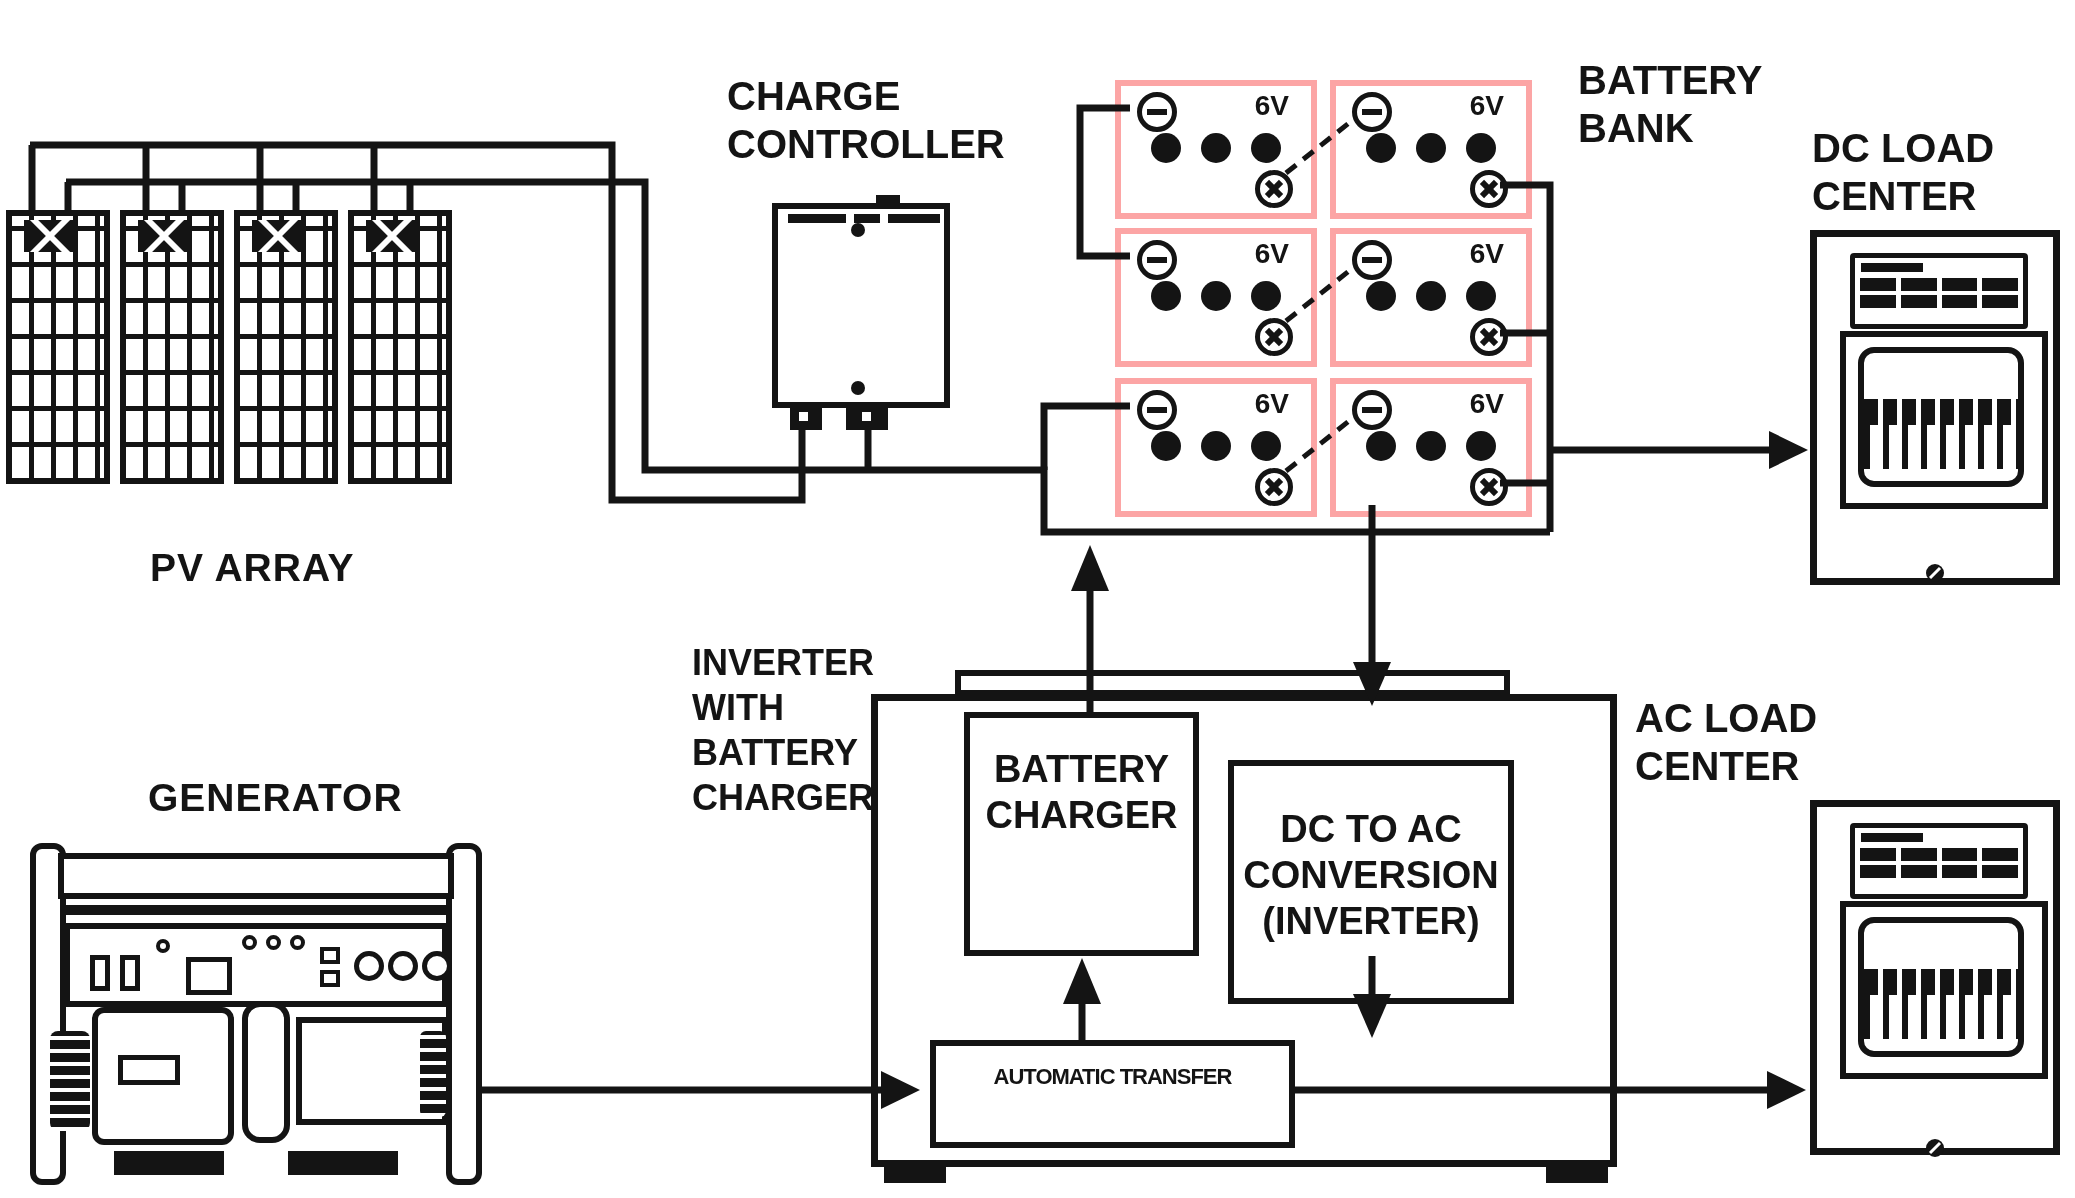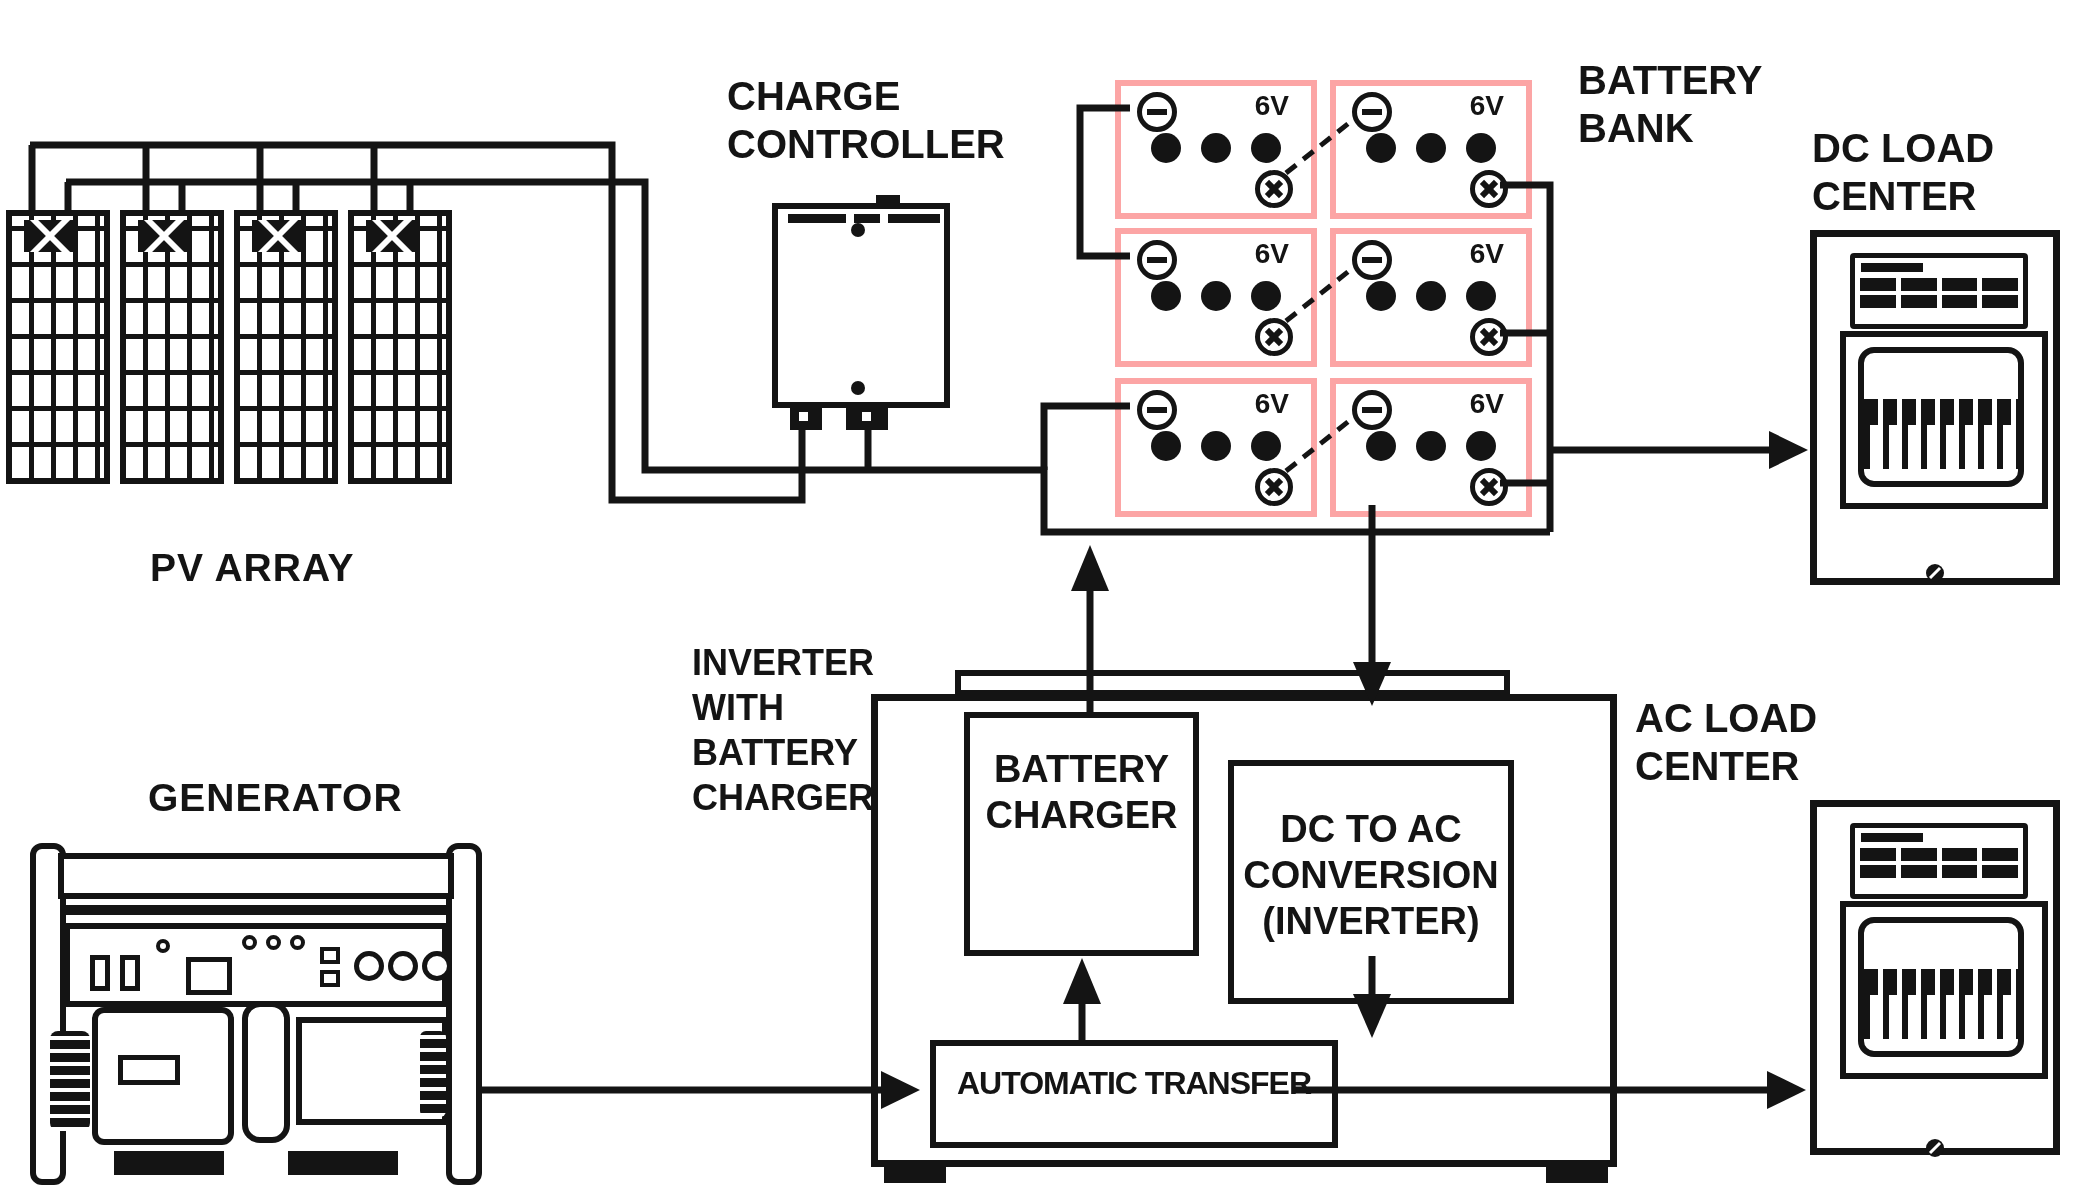--- a/index.html
+++ b/index.html
@@ -254,21 +254,21 @@
     <span class="line">BATTERY</span>
     <span class="line">CHARGER</span>
   </div>
 
   <div class="ibx" style="left:1228px;top:712px;width:286px;height:244px;font-size:38px;line-height:46px;padding-top:40px;margin-top:48px;">
     <span class="line">DC TO AC</span>
     <span class="line">CONVERSION</span>
     <span class="line">(INVERTER)</span>
   </div>
 
-  <div class="ibx" style="left:930px;top:1040px;width:408px;height:108px;font-size:32px;line-height:45px;letter-spacing:-1px;padding-top:15px;">
+  <div class="ibx" style="left:930px;top:1040px;width:365px;height:108px;font-size:22px;line-height:45px;letter-spacing:-1px;padding-top:8px;">
     <span class="line">AUTOMATIC TRANSFER</span>
   </div>
 
   <svg id="wires" width="2075" height="1198" viewBox="0 0 2075 1198">
     <g stroke="#141414" stroke-width="7" fill="none">
       <path d="M30 145 H612 V500 H802 V426"></path>
       <path d="M66 182 H645 V470 H1044 V532 H1550"></path>
       <path d="M868 470 V426"></path>
       <path d="M1044 470 V406 H1130"></path>
       <path d="M32 145 V212"></path>

